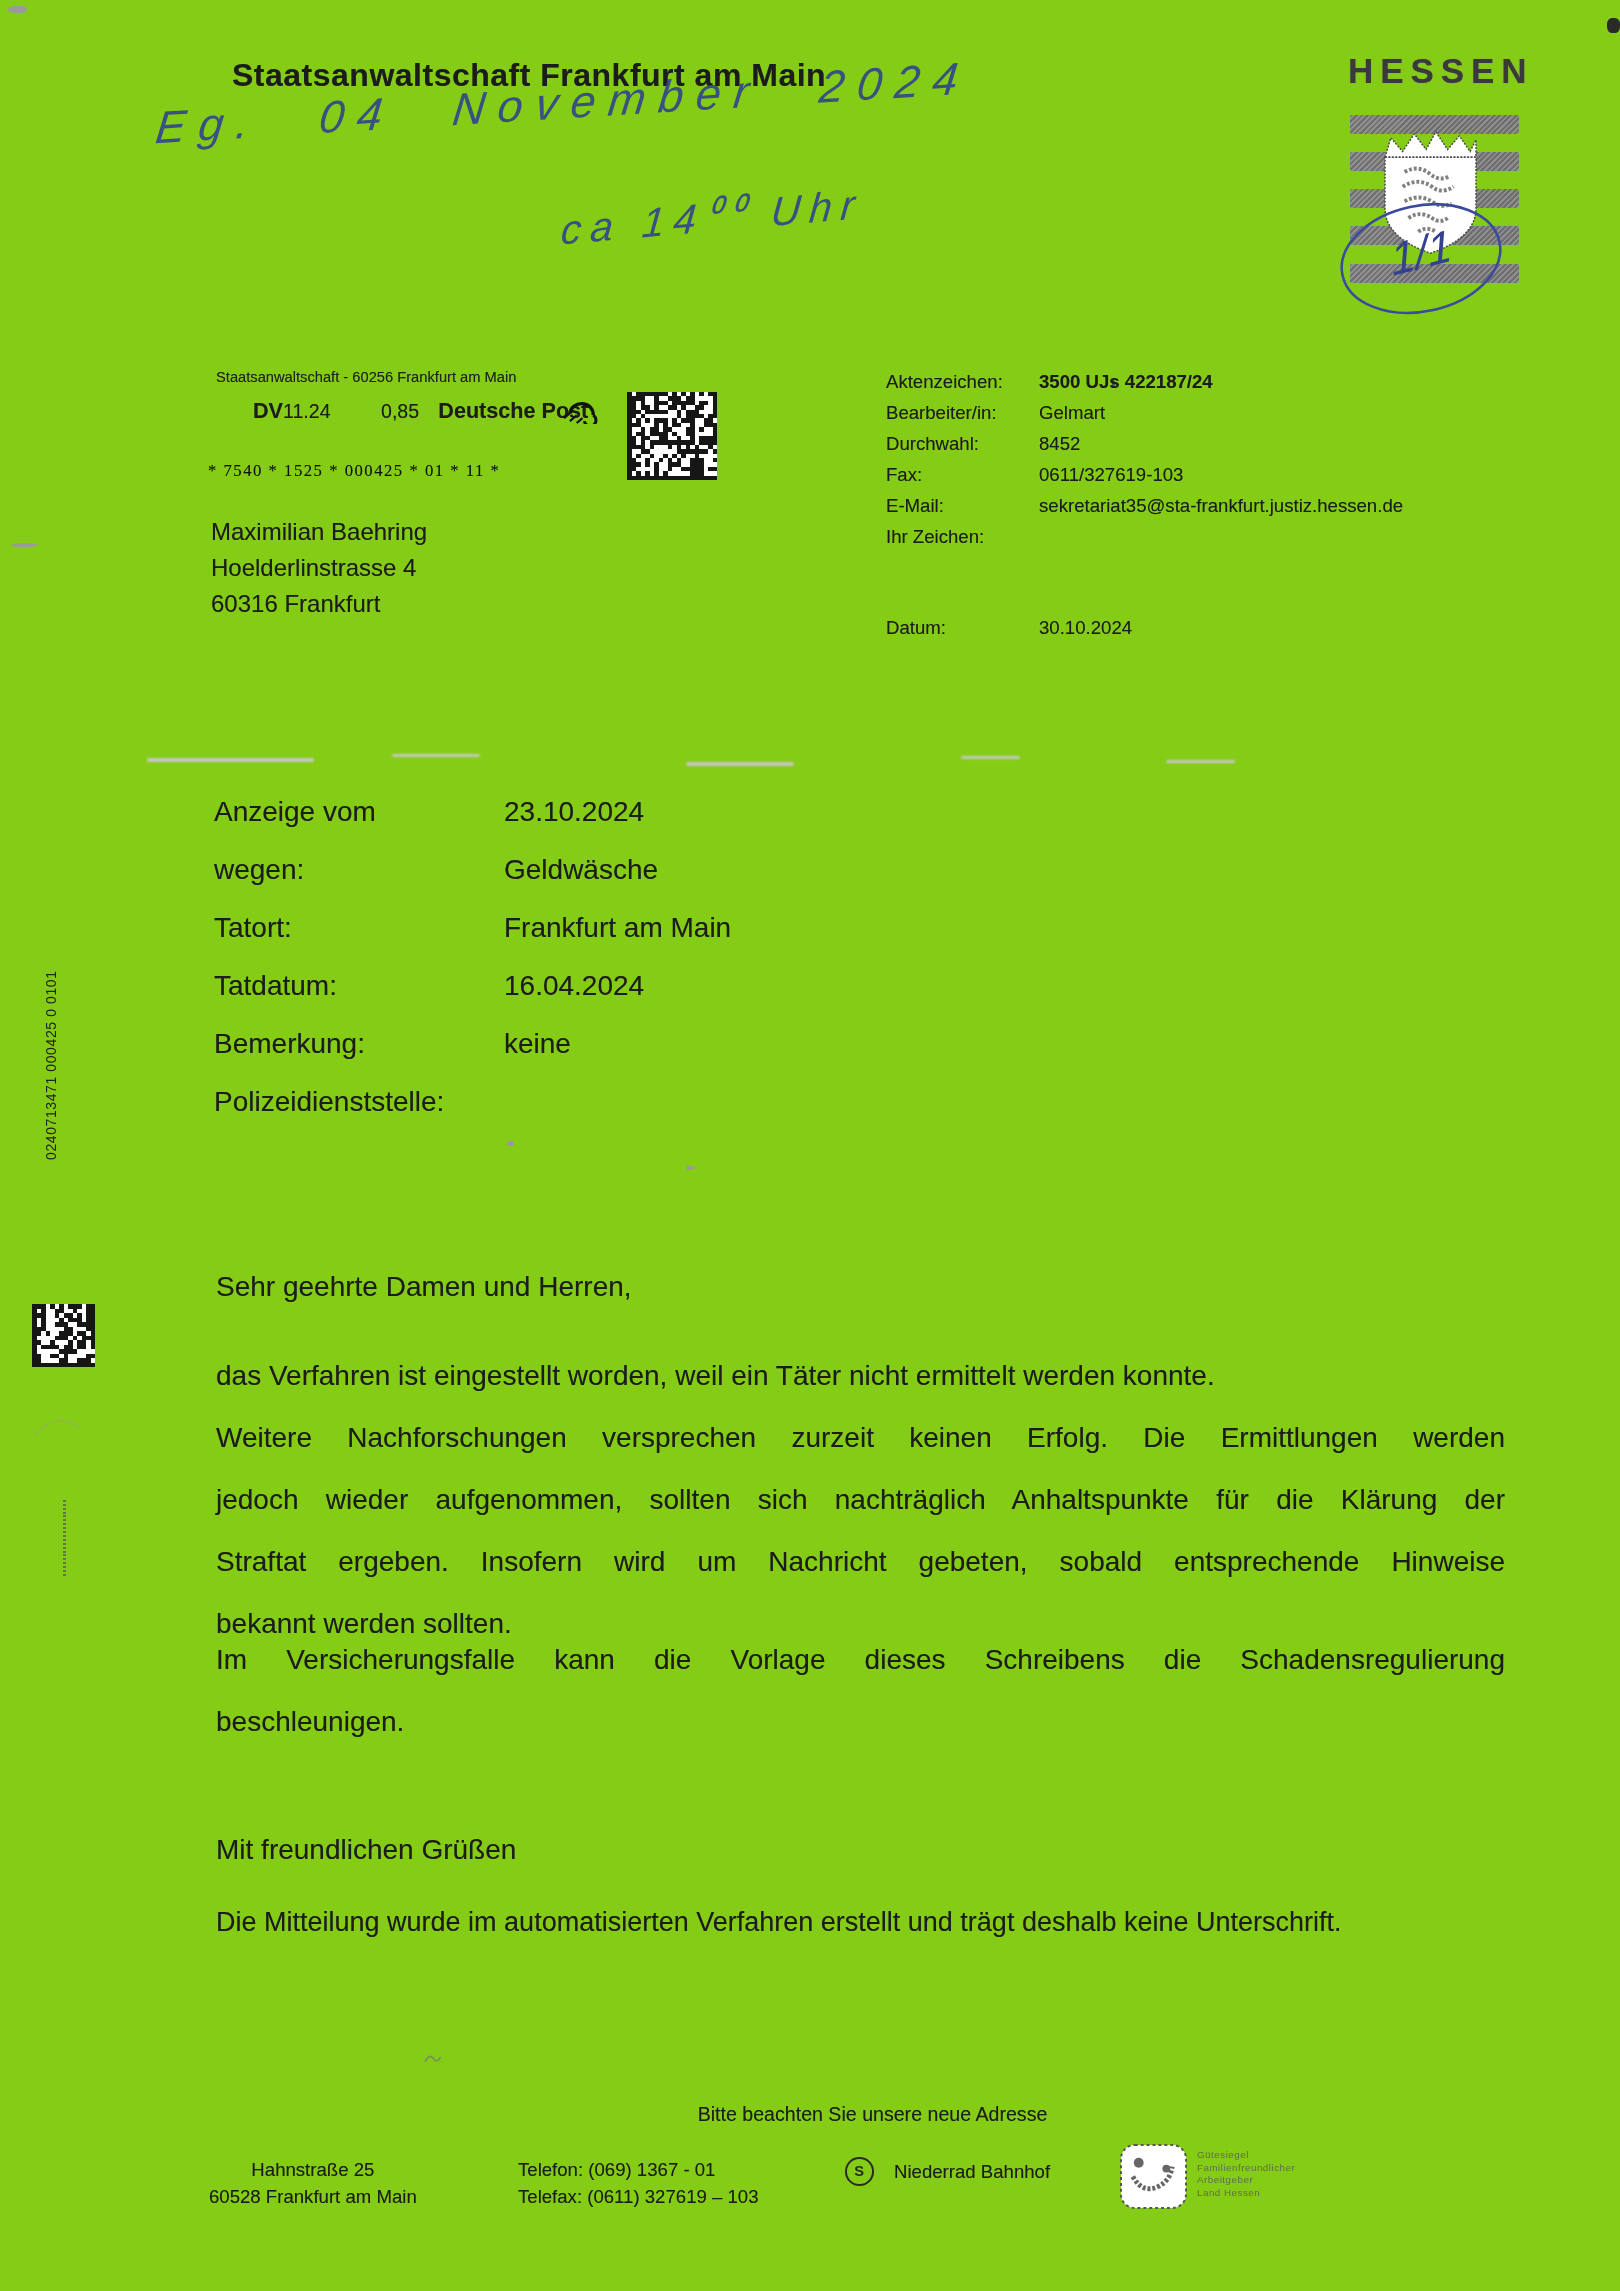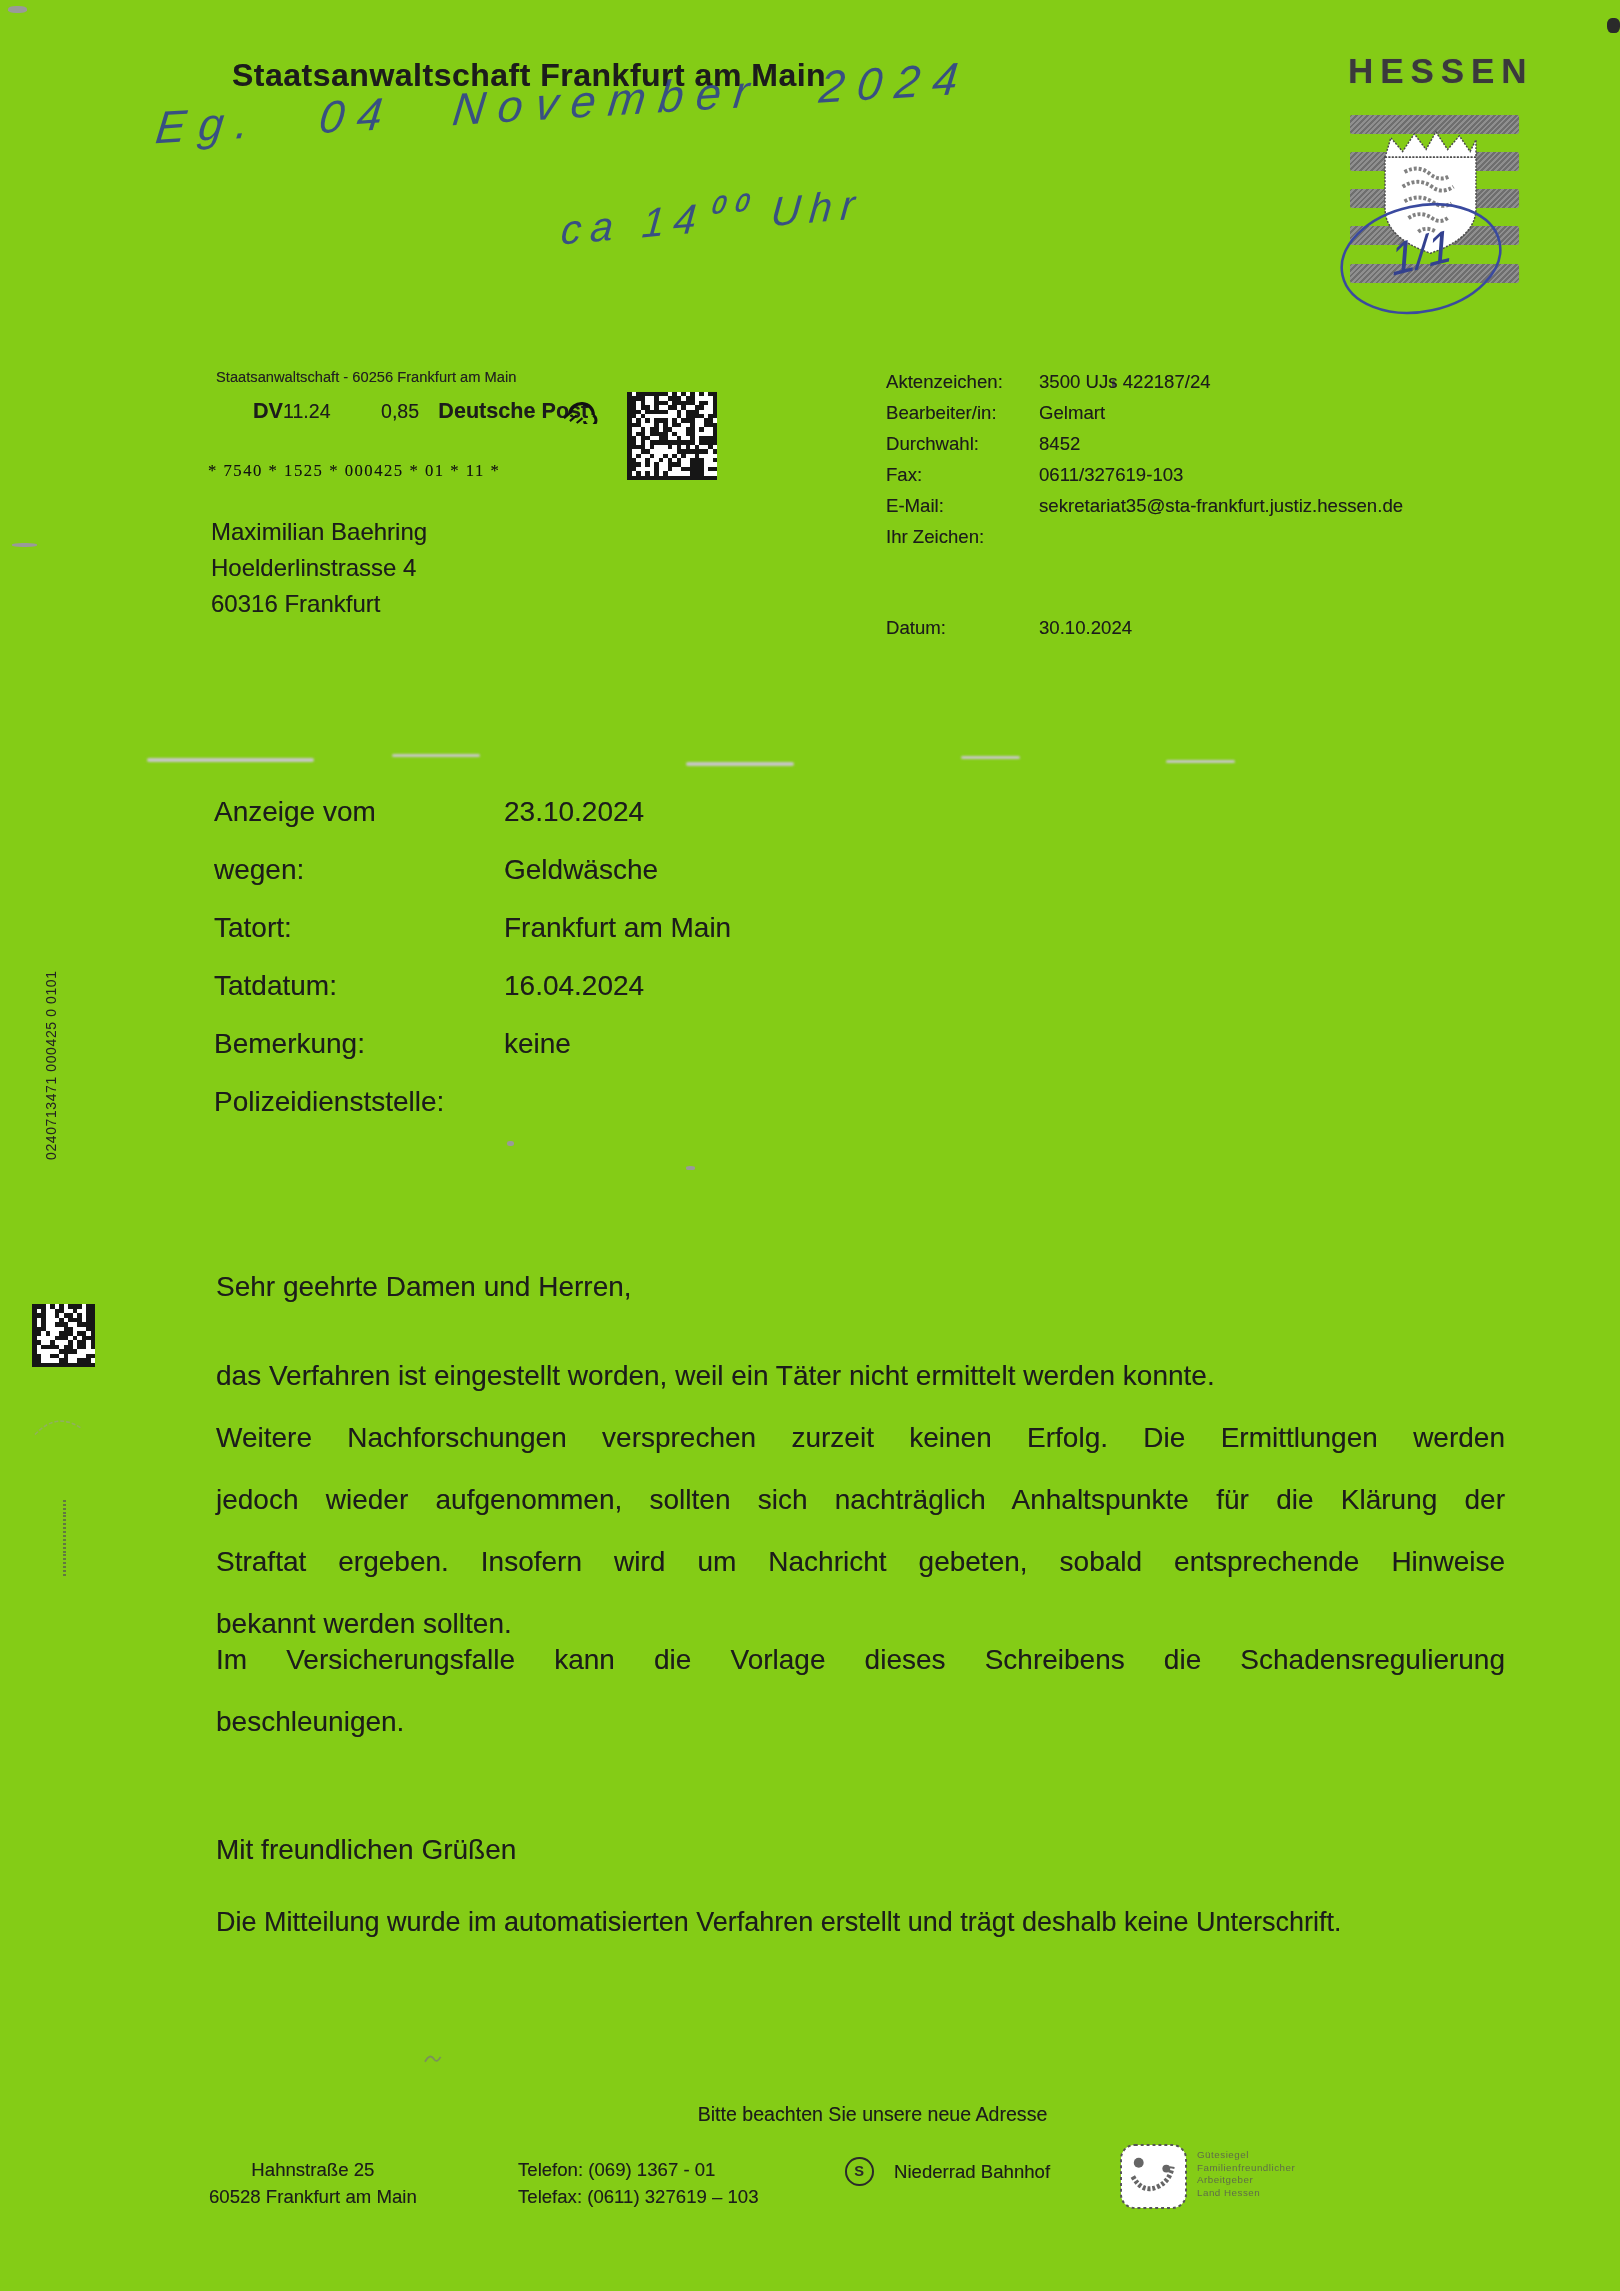--- a/index.html
+++ b/index.html
@@ -1,20 +1,20 @@
 <!DOCTYPE html>
 <html><head>
 <meta charset="utf-8">
 <style>
   html,body{margin:0;padding:0;background:#d8d8d8;}
   #page{position:relative;width:1620px;height:2292px;background:#84cc16;overflow:hidden;
         font-family:"Liberation Sans",sans-serif;color:#1c1c1c;}
   .abs{position:absolute;}
   .ink{color:#1c1c1c;text-shadow:0 0 0.6px rgba(0,0,0,.35);}
-  .bold{font-weight:400;}
+  .bold{font-weight:700;}
   
   .title{font-size:32px;font-weight:700;letter-spacing:0.5px;}
   .hw{font-style:italic;color:#2e3f92;opacity:.88;white-space:nowrap;}
   .hw1{font-size:45px;letter-spacing:12.7px;word-spacing:33px;transform:rotate(-3.5deg) skewX(-10deg);transform-origin:0 0;}
   .hw2{font-size:41px;letter-spacing:8.8px;transform:rotate(-5deg) skewX(-10deg);transform-origin:0 0;}
   .hessen-word{font-size:35px;font-weight:700;letter-spacing:6.9px;color:#3a3a3a;text-shadow:0 0 1px #777;}
   .bar{position:absolute;left:1350px;width:169px;height:18.6px;
        background:repeating-linear-gradient(135deg,#6e6e6e 0 2px,#8f8f8f 2px 3.9px);border-radius:2px;}
   .pagenote{font-size:45px;font-style:italic;color:#33418f;transform:rotate(-14deg) skewX(-8deg);}
   

